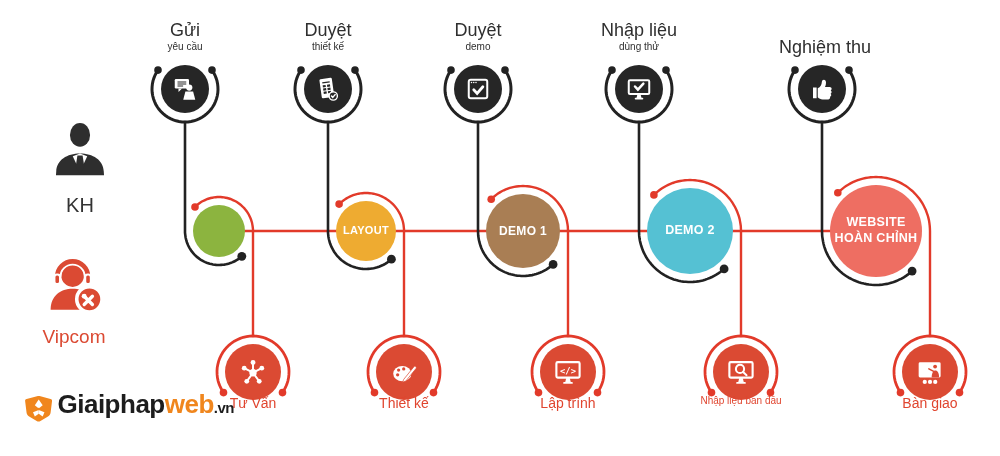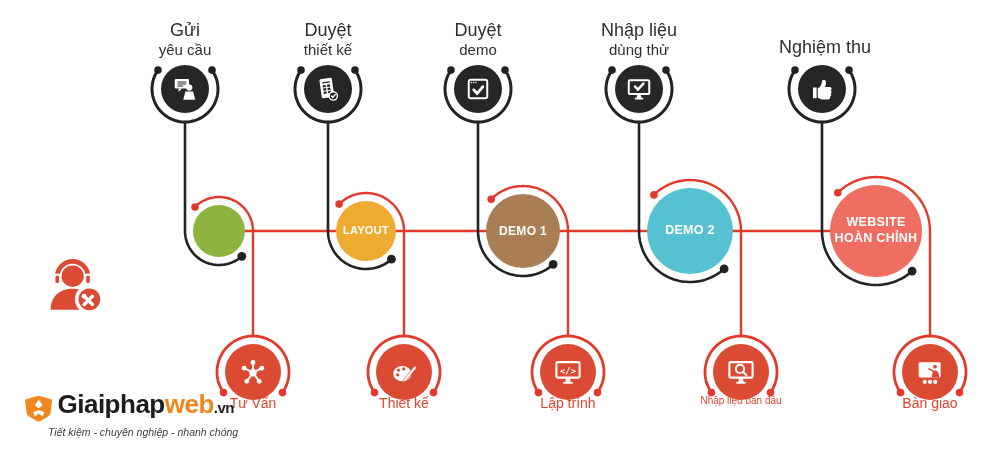--- a/index.html
+++ b/index.html
@@ -2,21 +2,21 @@
 <html><head>
 <meta charset="utf-8">
 <style>
   html,body{margin:0;padding:0;background:#fff;}
   #canvas{position:relative;width:1000px;height:456px;background:#fff;overflow:hidden;
           font-family:"Liberation Sans",sans-serif;}
   #connectors{position:absolute;left:0;top:0;}
   .tlabel{position:absolute;top:20px;width:150px;margin-left:-75px;text-align:center;
           color:#2f2f2f;line-height:1.15;}
   .tlabel .l1{font-size:18px;}
-  .tlabel .l2{font-size:15px;}
+  .tlabel .l2{font-size:10px;}
   .tlabel.single{top:37px;}
   .stage-label{position:absolute;transform:translate(-50%,-50%);width:110px;text-align:center;
           color:#fff;font-weight:bold;letter-spacing:.3px;line-height:1.25;}
   .blabel{position:absolute;top:395px;width:190px;margin-left:-95px;text-align:center;
           color:#e0452f;line-height:1.2;}
   .blabel .l1{font-size:14px;}
   .blabel .l2{font-size:10px;}
   .icon-box{position:absolute;}
   .actor{position:absolute;text-align:center;}
   .actor .alabel{margin-top:2px;font-size:20px;color:#333;}
@@ -247,41 +247,50 @@
   <div class="blabel" style="left:568px">
     <div class="l1">Lập trình</div>
   </div>
   <div class="blabel" style="left:741px">
     <div class="l2">Nhập liệu ban đầu</div>
   </div>
   <div class="blabel" style="left:930px">
     <div class="l1">Bàn giao</div>
   </div>
 
+  <div class="actor" style="left:34px;top:116px;width:92px">
+    <svg width="62" height="72" viewBox="0 0 24 26">
+      <ellipse cx="12" cy="6.4" rx="3.9" ry="4.6" fill="#2e2e2e"></ellipse>
+      <path d="M2.8 20.5c.2-4.4 4.2-6.9 9.2-6.9s9 2.5 9.2 6.9l.1 1.5H2.7z" fill="#2e2e2e"></path>
+      <path d="M12 13.6l-2.8 1 2.8 6 2.8-6z" fill="#fff"></path>
+      <path d="M11 14.4h2l.7 4.4-1.7 2.6-1.7-2.6z" fill="#2e2e2e"></path>
+    </svg>
+    <div class="alabel">KH</div>
+  </div>
   <div class="actor vip" style="left:28px;top:250px;width:92px">
     <svg width="66" height="70" viewBox="0 0 24 24">
       <circle cx="11.5" cy="8.6" r="4.1" fill="#db4a33"></circle>
       <path d="M3.5 21c0-5 3.6-7.6 8-7.6s8 2.6 8 7.6z" fill="#db4a33"></path>
       <path d="M5.9 9a5.6 5.6 0 0 1 11.2 0" stroke="#fff" stroke-width="3" fill="none"></path>
       <path d="M5.9 9a5.6 5.6 0 0 1 11.2 0" stroke="#db4a33" stroke-width="1.7" fill="none"></path>
       <rect x="4.9" y="8.2" width="2" height="3.4" rx=".9" fill="#db4a33" stroke="#fff" stroke-width=".7"></rect>
       <rect x="16.1" y="8.2" width="2" height="3.4" rx=".9" fill="#db4a33" stroke="#fff" stroke-width=".7"></rect>
       <circle cx="17.6" cy="17.2" r="4.6" fill="#db4a33" stroke="#fff" stroke-width="1.3"></circle>
       <path d="M15.7 19.1l3-3M15.7 16.1l3 3" stroke="#fff" stroke-width="1.2" stroke-linecap="round"></path>
       <circle cx="15.7" cy="16.1" r=".9" fill="#fff"></circle>
     </svg>
+    <div class="alabel">Vipcom</div>
   </div>
 
   <div id="logo">
     <div class="row">
       <svg width="40" height="38" viewBox="0 0 36 34">
         <path d="M17 1.2L3.2 4.9C1.8 5.3 1.2 6 1.4 7.5l1.7 13.8c.3 2.2 1.2 3.7 3.2 4.9l9.2 5.3c1.5.9 3.1.9 4.6 0l9.2-5.3c2-1.2 2.9-2.7 3.2-4.9l1.7-13.8c.2-1.5-.4-2.2-1.8-2.6L19 1.2c-.7-.2-1.3-.2-2 0z" fill="#f0861d"></path>
         <path d="M18 5.5l4.8 7-4.8 4-4.8-4z" fill="#fff"></path>
         <path d="M18 18.3l7 2.6-2.2 5.4-4.8-3.6z" fill="#fff"></path>
         <path d="M18 18.3l-7 2.6 2.2 5.4 4.8-3.6z" fill="#fff"></path>
         <circle cx="18" cy="17" r="1.6" fill="#f0861d"></circle>
       </svg>
       <div class="wordmark"><span>Giaiphap</span><span class="accent">web</span><span class="tld">.vn</span></div>
     </div>
-    <div class="tagline">Tiết kiệm - chuyên nghiệp - nhanh chóng</div>
   </div>
 
 </div>
 
 </body></html>

